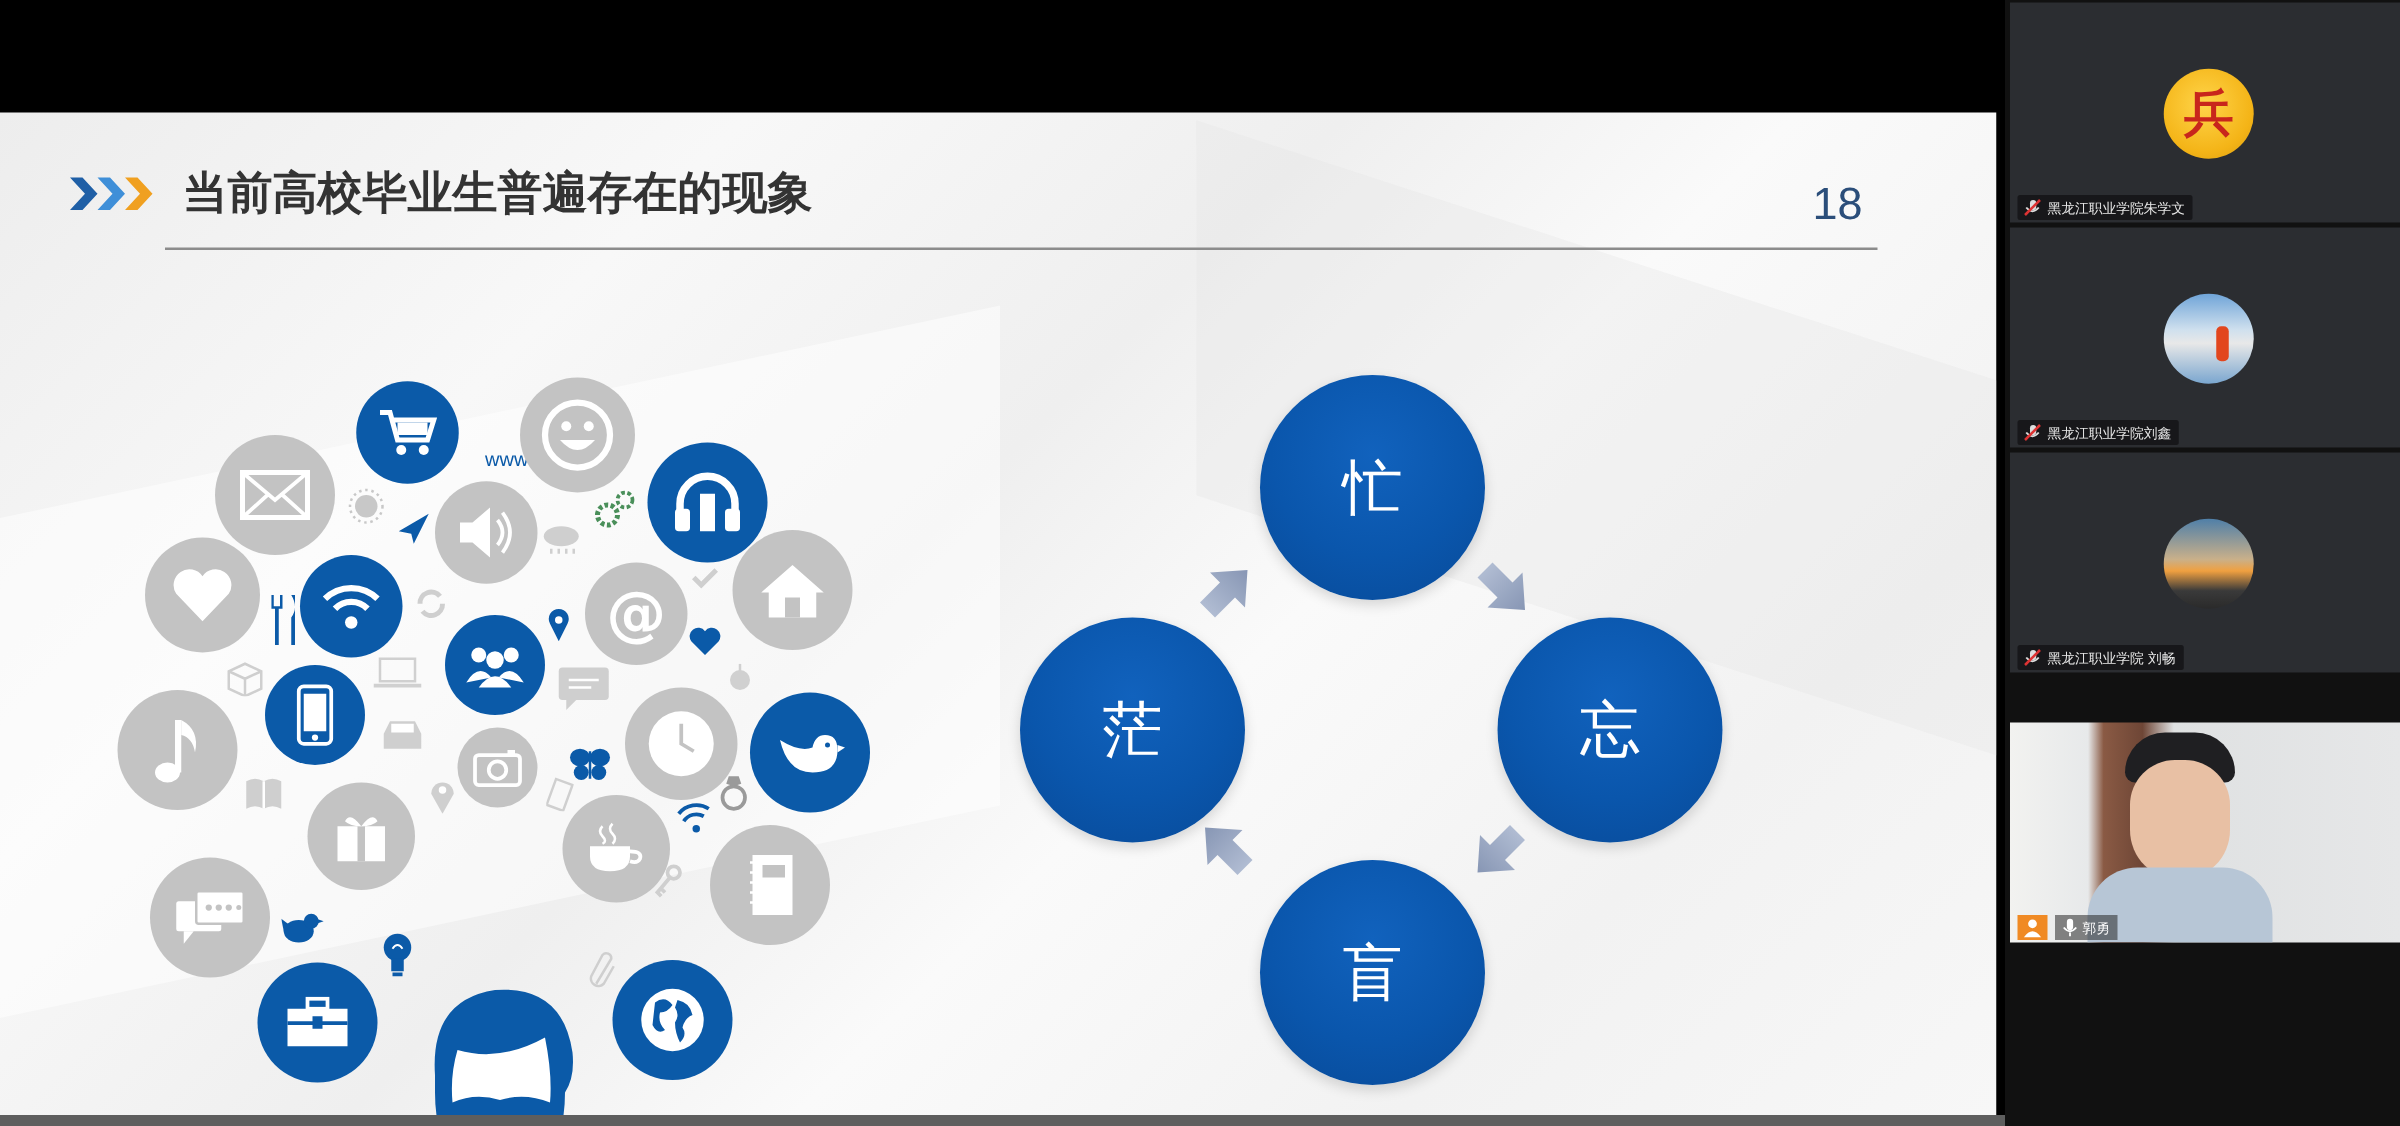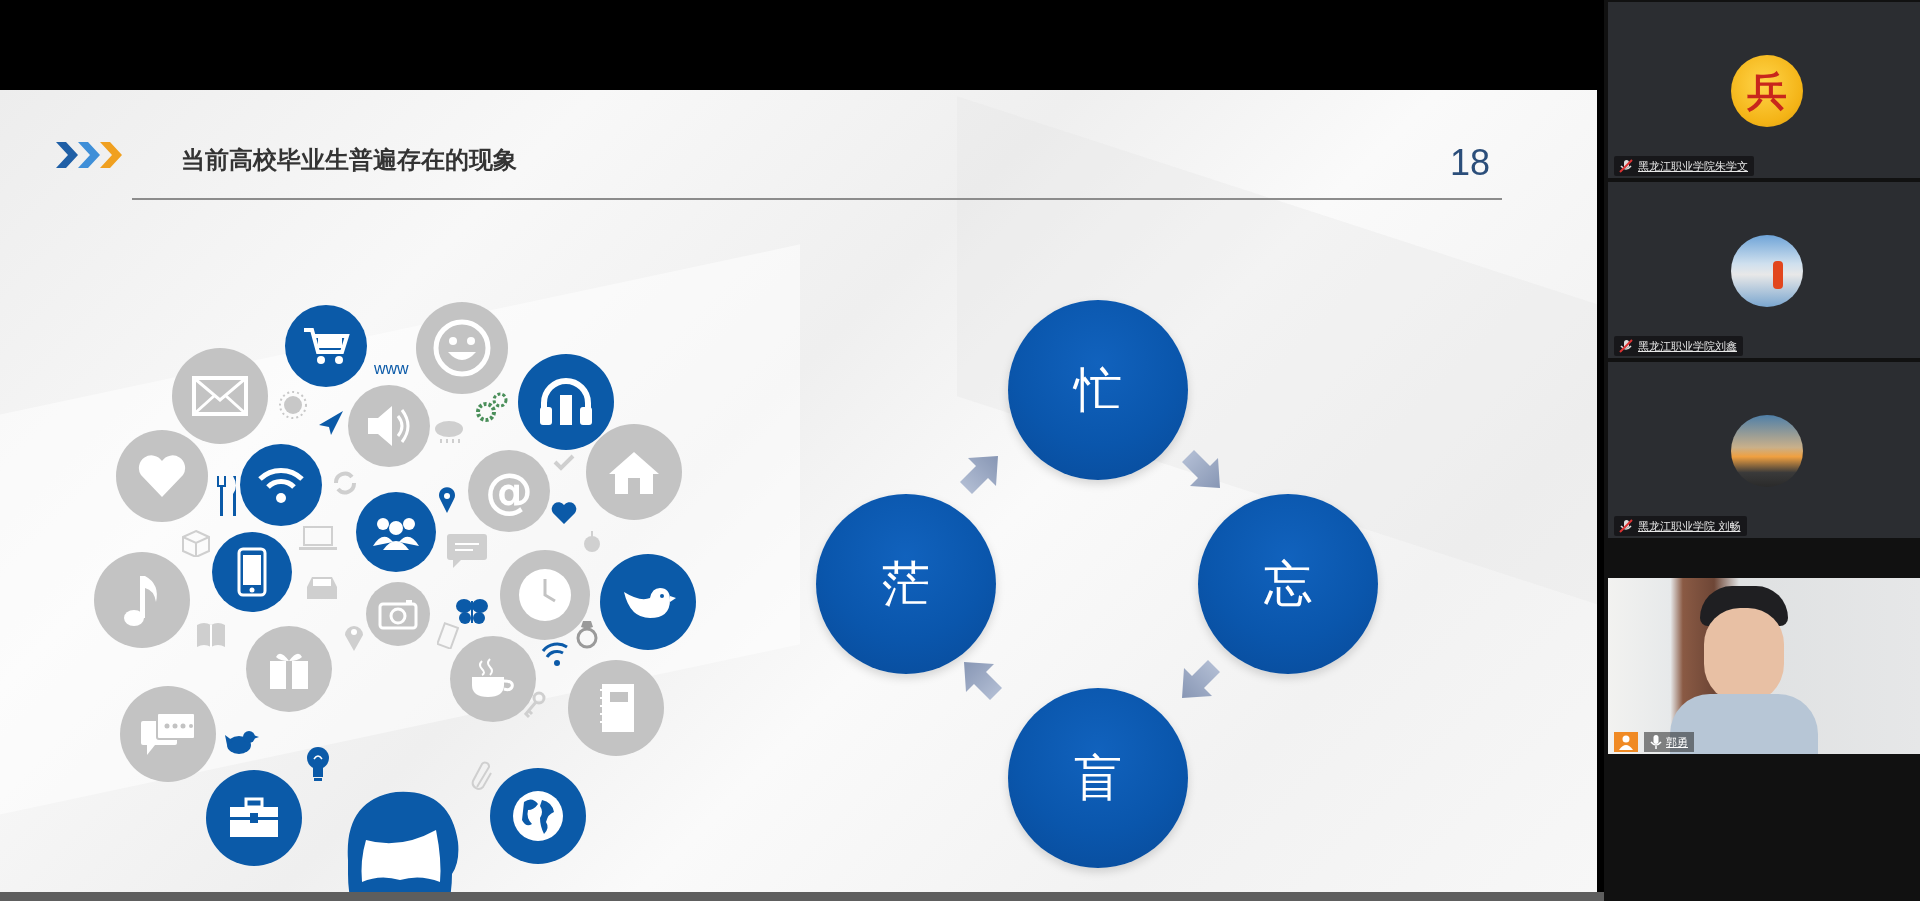--- a/index.html
+++ b/index.html
@@ -11,22 +11,22 @@
     .slide { position: absolute; left: 0; top: 90px; width: 1597px; height: 802px; overflow: hidden;
       background: linear-gradient(135deg, #ededed 0%, #f8f8f8 25%, #efefef 45%, #fafafa 60%, #f2f2f2 80%, #f7f7f7 100%); }
     .slide::before { content: ""; position: absolute; left: -100px; top: 250px; width: 900px; height: 400px;
       background: rgba(255,255,255,0.5); transform: skewY(-12deg); }
     .slide::after { content: ""; position: absolute; right: -60px; top: 120px; width: 700px; height: 300px;
       background: rgba(230,230,230,0.35); transform: skewY(18deg); }
     .bottom-bar { position: absolute; left: 0; top: 892px; width: 1604px; height: 9px; background: #5e5e5e; }
 
     .slide-header { position: absolute; left: 0; top: 0; width: 100%; height: 120px; z-index: 2; }
     .chevrons { position: absolute; left: 56px; top: 50px; width: 72px; height: 30px; }
-    .slide-title { position: absolute; left: 146px; top: 54px; font-family: "DejaVu Sans", sans-serif; font-weight: bold;
-      font-size: 24px; color: #333; letter-spacing: 0px; margin-left: 35px; }
+    .slide-title { position: absolute; left: 146px; top: 40px; font-family: "DejaVu Sans", sans-serif; font-weight: bold;
+      font-size: 36px; color: #333; letter-spacing: 0px; }
     .page-number { position: absolute; left: 1450px; top: 52px; font-family: "Liberation Sans", sans-serif; font-size: 36px;
       color: #2b4e7a; font-weight: 300; }
     .title-rule { position: absolute; left: 132px; top: 108px; width: 1370px; height: 2px; background: #8c8c8c; }
 
     
     .icon-cloud { position: absolute; left: 80px; top: 200px; width: 620px; height: 600px; z-index: 2; }
     .ic { position: absolute; border-radius: 50%; display: flex; align-items: center; justify-content: center; color: #fff; }
     .ic.blue { background: #0b5aa8; }
     .ic.grey { background: #c3c3c3; }
     .ic svg { display: block; }
@@ -43,21 +43,21 @@
     .node-label { font-family: "DejaVu Serif", serif; font-size: 48px; color: #fff; font-weight: normal; }
     .arrow { position: absolute; width: 56px; height: 56px; }
 
     
     .participants { position: absolute; left: 1604px; top: 0; width: 316px; height: 901px; background: #111; }
     .tile { position: absolute; left: 4px; width: 312px; height: 176px; background: #2b2d31; overflow: hidden; }
     .tile .avatar { position: absolute; left: 123px; top: 53px; width: 72px; height: 72px; border-radius: 50%; overflow: hidden; }
     .name-tag { position: absolute; left: 6px; bottom: 2px; height: 20px; padding: 0 6px 0 4px; background: rgba(20,20,22,0.85);
       display: flex; align-items: center; gap: 4px; border-radius: 2px; }
     .name-tag .mic { width: 16px; height: 16px; }
-    .name-text { font-family: "DejaVu Sans", sans-serif; font-size: 11px; color: #e8e8e8; white-space: nowrap; text-decoration: underline; }
+    .name-text { font-family: "DejaVu Sans", sans-serif; font-size: 11px; color: #e8e8e8; white-space: nowrap; }
 
     .video-tile { background: linear-gradient(90deg, #f2f2f0 0%, #e7e9ea 20%, #8a5a44 24%, #6e4636 34%, #dfe1e2 42%, #e6e7e8 100%); }
     .speaker-tag { position: absolute; left: 6px; bottom: 2px; height: 20px; display: flex; align-items: center; gap: 6px; }
     .speaker-tag .person-badge { width: 24px; height: 20px; background: #f08a24; display: flex; align-items: center; justify-content: center; }
     .speaker-tag .mic-wrap { background: rgba(40,40,40,0.55); height: 20px; padding: 0 6px; display: flex; align-items: center; gap: 4px; }
     .speaker-tag .name-text { color: #fff; }
   </style>
 </head>
 <body>
 
@@ -80,21 +80,21 @@
       <div class="icon-cloud">
 
         <div class="ic blue" style="left:205px;top:15px;width:82px;height:82px;">
           <svg width="48" height="40" viewBox="0 0 48 40">
               <path d="M2 4h8l6 22h24l5-16H13" fill="none" stroke="#fff" stroke-width="4"></path>
               <rect x="16" y="12" width="24" height="10" fill="#fff"></rect>
               <circle cx="19" cy="34" r="4" fill="#fff"></circle>
               <circle cx="37" cy="34" r="4" fill="#fff"></circle>
             </svg>
         </div>
-        <div class="www" style="left:294px;top:70px;">www</div>
+        <div class="www" style="left:308px;top:70px;">www</div>
 
         <div class="ic grey" style="left:336px;top:12px;width:92px;height:92px;">
           <svg width="60" height="60" viewBox="0 0 60 60">
               <circle cx="30" cy="30" r="26" fill="none" stroke="#fff" stroke-width="5"></circle>
               <circle cx="21" cy="23" r="4" fill="#fff"></circle>
               <circle cx="39" cy="23" r="4" fill="#fff"></circle>
               <path d="M16 34 Q30 50 44 34 Z" fill="#fff"></path>
             </svg>
         </div>
 

